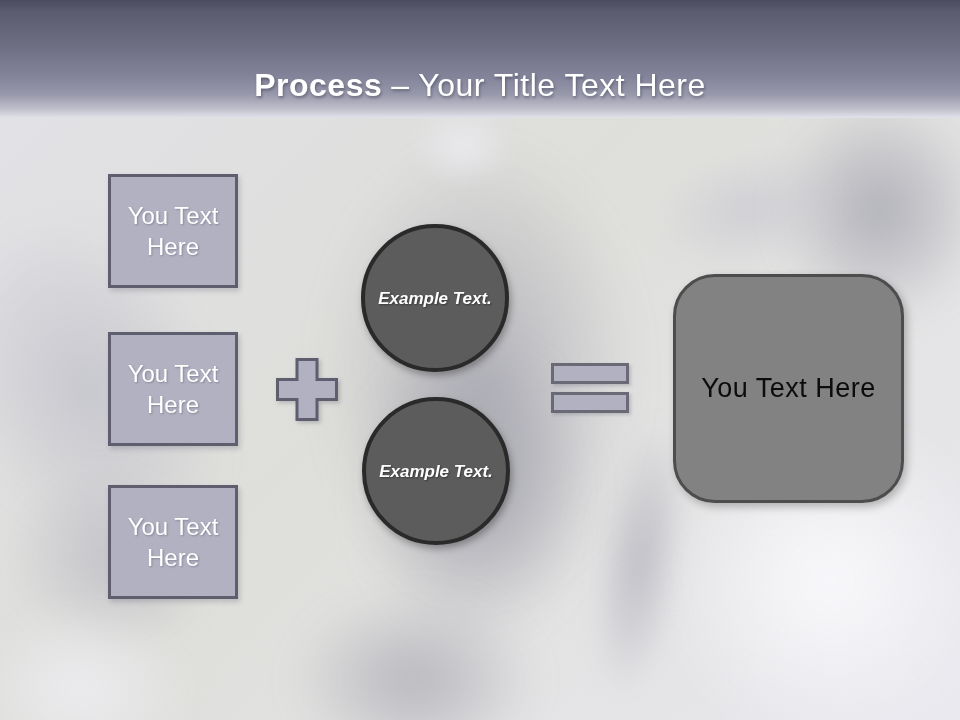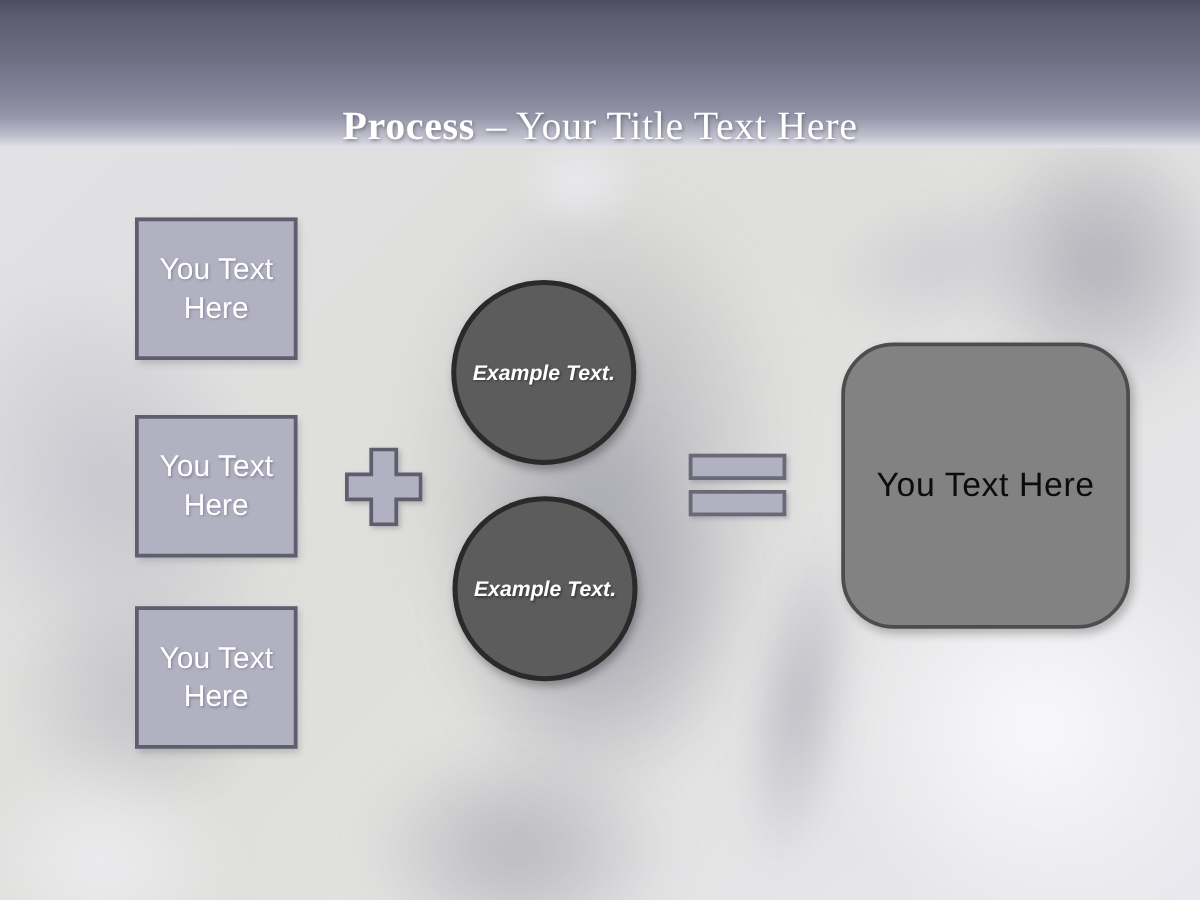--- a/index.html
+++ b/index.html
@@ -70,21 +70,21 @@
     left:-60px;top:580px;width:280px;height:220px;
     background:radial-gradient(closest-side,rgba(240,240,246,.8),rgba(240,240,246,0) 80%);
     filter:blur(16px);
   }
   
   .header{
     position:absolute;left:0;top:0;width:100%;height:118px;
     background:linear-gradient(180deg,
       #4c4c60 0%,#5c5c70 10%,#6f6f84 40%,#83839a 65%,
       #9898ab 80%,#bebecb 92%,#e2e2ea 100%);
-    display:flex;justify-content:center;align-items:flex-end;font-family:Liberation Serif, serif;
+    display:flex;justify-content:center;align-items:center;
   }
   .title{
     margin:0;padding-top:54px;
     font-size:32px;line-height:1.1;color:#ffffff;
     font-weight:400;letter-spacing:.5px;
     text-shadow:1px 2px 3px rgba(20,20,40,.35);
     white-space:nowrap;
   }
   .title-bold{font-weight:700;margin-right:9px;}
   

